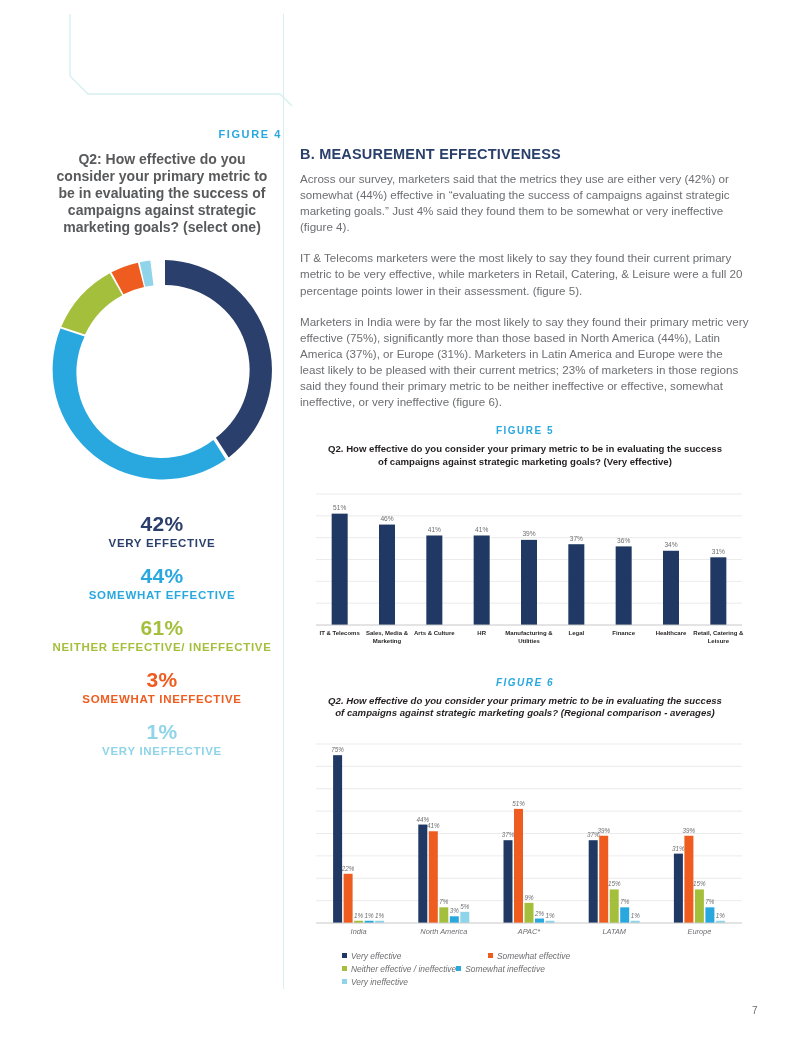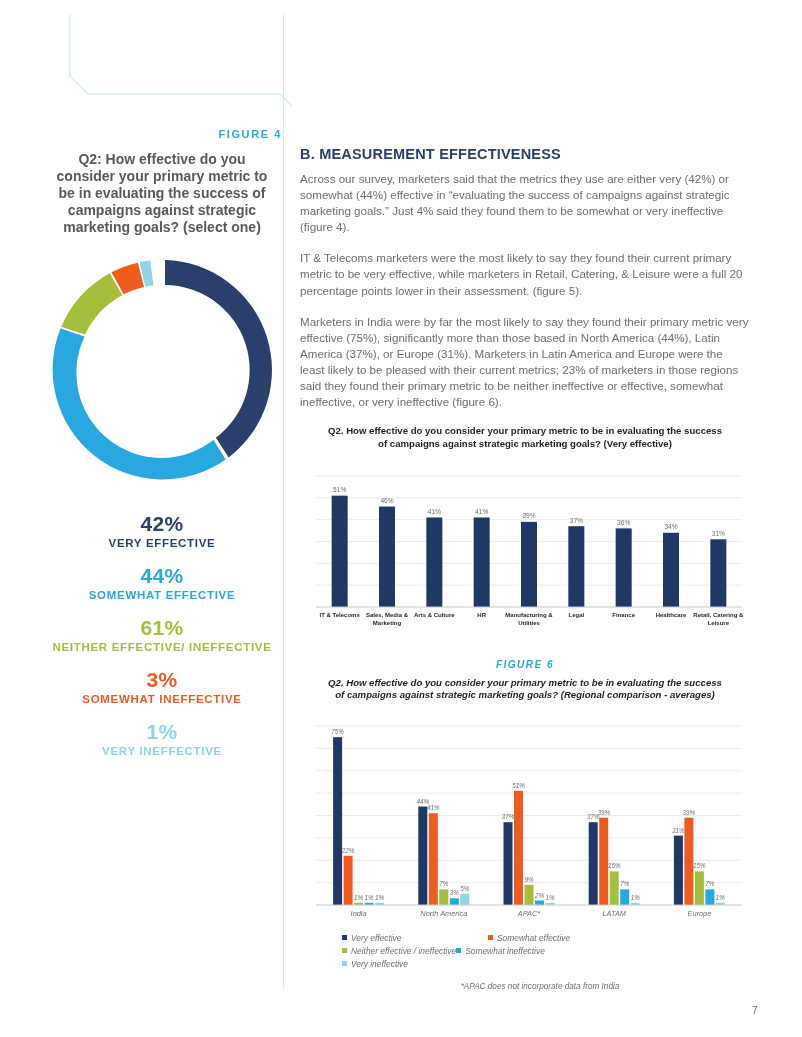--- a/index.html
+++ b/index.html
@@ -139,20 +139,21 @@
 </div>
 
 <div class="right-col">
 
   <h2 class="section-head">B. MEASUREMENT EFFECTIVENESS</h2>
   <p class="body-p">Across our survey, marketers said that the metrics they use are either very (42%) or somewhat (44%) effective in “evaluating the success of campaigns against strategic marketing goals.” Just 4% said they found them to be somewhat or very ineffective (figure 4).</p>
   <p class="body-p">IT &amp; Telecoms marketers were the most likely to say they found their current primary metric to be very effective, while marketers in Retail, Catering, &amp; Leisure were a full 20 percentage points lower in their assessment. (figure 5).</p>
   <p class="body-p">Marketers in India were by far the most likely to say they found their primary metric very effective (75%), significantly more than those based in North America (44%), Latin America (37%), or Europe (31%). Marketers in Latin America and Europe were the least likely to be pleased with their current metrics; 23% of marketers in those regions said they found their primary metric to be neither ineffective or effective, somewhat ineffective, or very ineffective (figure 6).</p>
 
   <div class="chart-block">
+    <div class="chart-kicker">FIGURE 5</div>
     <div class="chart-title">Q2. How effective do you consider your primary metric to be in evaluating the success of campaigns against strategic marketing goals?  (Very effective)</div>
     <div class="plot">
       <svg id="fig5" width="448" height="185" viewBox="0 0 448 185">
           <line x1="16" y1="16" x2="442" y2="16" stroke="#e6e6e6" stroke-width="0.8"></line>
           <line x1="16" y1="37.83333333333333" x2="442" y2="37.83333333333333" stroke="#e6e6e6" stroke-width="0.8"></line>
           <line x1="16" y1="59.666666666666664" x2="442" y2="59.666666666666664" stroke="#e6e6e6" stroke-width="0.8"></line>
           <line x1="16" y1="81.5" x2="442" y2="81.5" stroke="#e6e6e6" stroke-width="0.8"></line>
           <line x1="16" y1="103.33333333333333" x2="442" y2="103.33333333333333" stroke="#e6e6e6" stroke-width="0.8"></line>
           <line x1="16" y1="125.16666666666666" x2="442" y2="125.16666666666666" stroke="#e6e6e6" stroke-width="0.8"></line>
           <line x1="16" y1="147" x2="442" y2="147" stroke="#e6e6e6" stroke-width="0.8"></line>
@@ -280,17 +281,16 @@
       <div class="lg-item lg-w1">
         <span class="lg-sw" style="background:#29a8e0"></span>
         <span>Somewhat ineffective</span>
       </div>
       <div class="lg-item lg-w2">
         <span class="lg-sw" style="background:#8fd4e8"></span>
         <span>Very ineffective</span>
       </div>
     </div>
 
-    <div class="footnote">*APAC does not incorporate data from India</div>
   </div>
 </div>
 
 <div class="page-num">7</div>
 
 </body></html>

